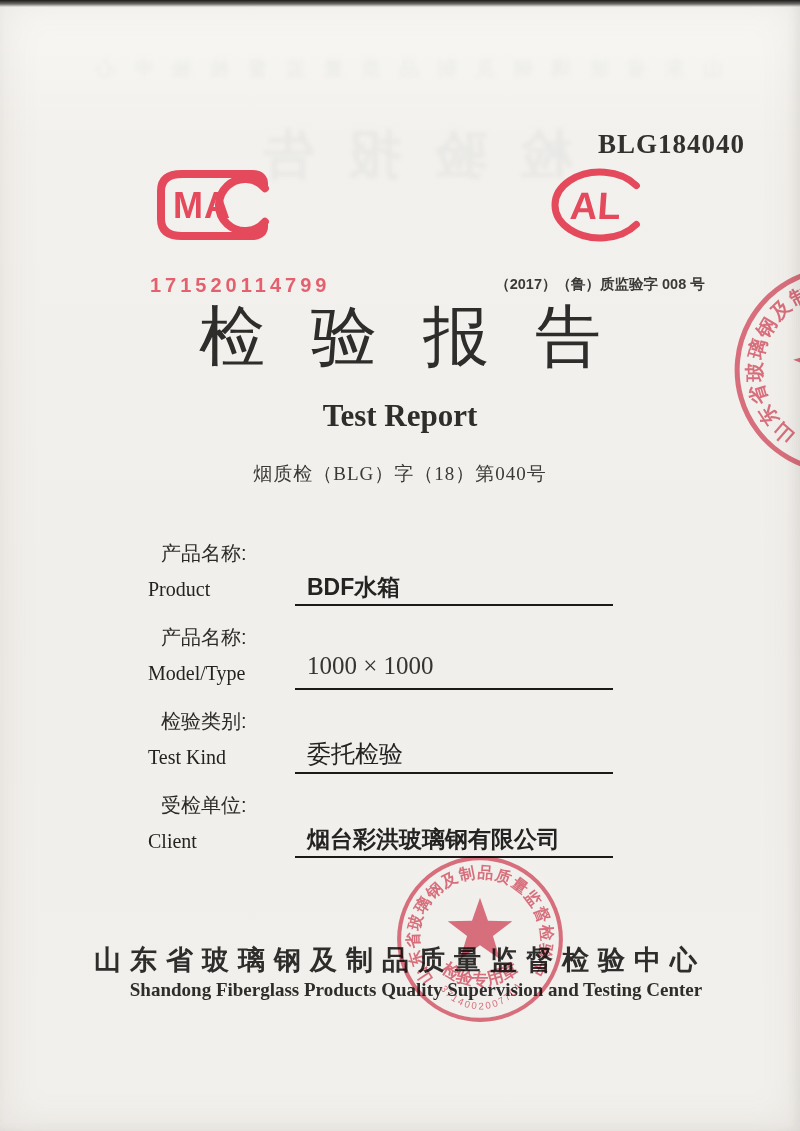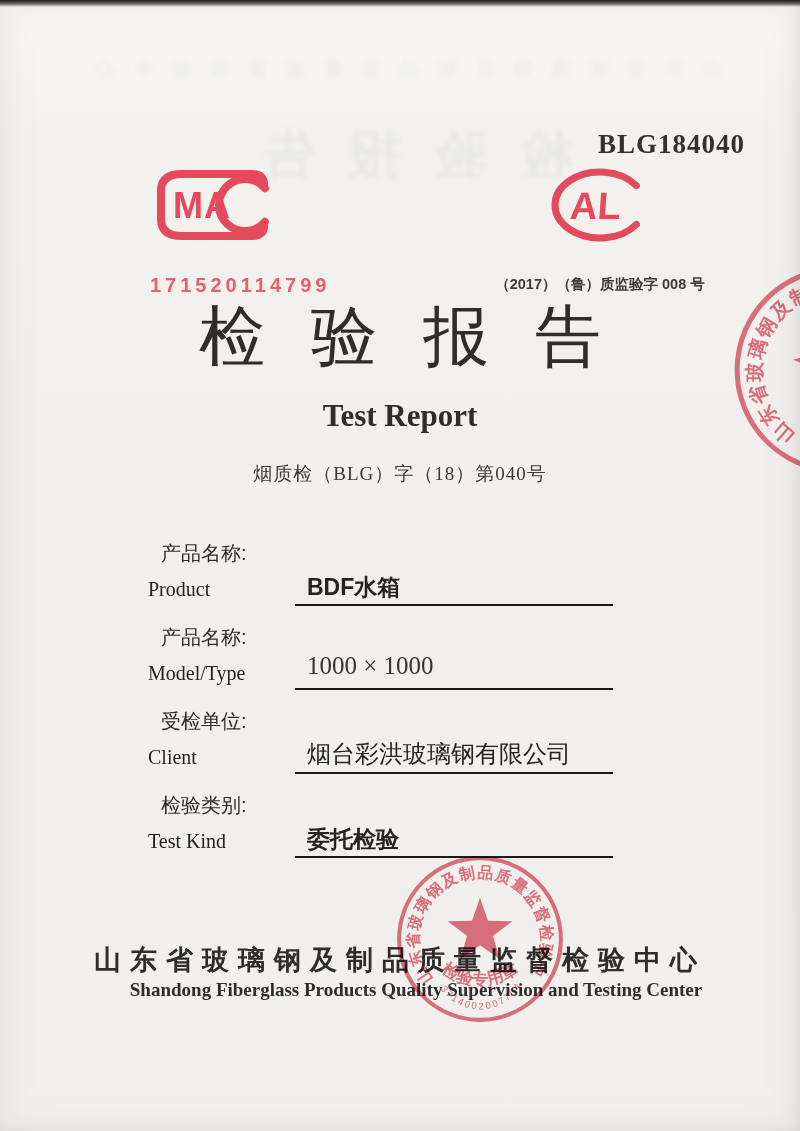--- a/index.html
+++ b/index.html
@@ -99,29 +99,29 @@
       <div class="field-value">BDF水箱</div>
       <div class="field-line"></div>
     </div>
     <div class="field-row">
       <div class="label-cn">产品名称:</div>
       <div class="label-en">Model/Type</div>
       <div class="field-value">1000 × 1000</div>
       <div class="field-line"></div>
     </div>
     <div class="field-row">
+      <div class="label-cn">检验类别:</div>
+      <div class="label-en">Test Kind</div>
+      <div class="field-value">委托检验</div>
+      <div class="field-line"></div>
+    </div>
+    <div class="field-row">
       <div class="label-cn">受检单位:</div>
       <div class="label-en">Client</div>
       <div class="field-value">烟台彩洪玻璃钢有限公司</div>
-      <div class="field-line"></div>
-    </div>
-    <div class="field-row">
-      <div class="label-cn">检验类别:</div>
-      <div class="label-en">Test Kind</div>
-      <div class="field-value">委托检验</div>
       <div class="field-line"></div>
     </div>
   </div>
 
   <div class="footer-cn">山东省玻璃钢及制品质量监督检验中心</div>
   <div class="footer-en">Shandong Fiberglass Products Quality Supervision and Testing Center</div>
 
   <svg class="stamp stamp-bottom" viewBox="0 0 230 230">
     <defs>
       <path id="s1-ring" d="M 58.5 166 A 76 76 0 1 1 171.5 166"></path>

